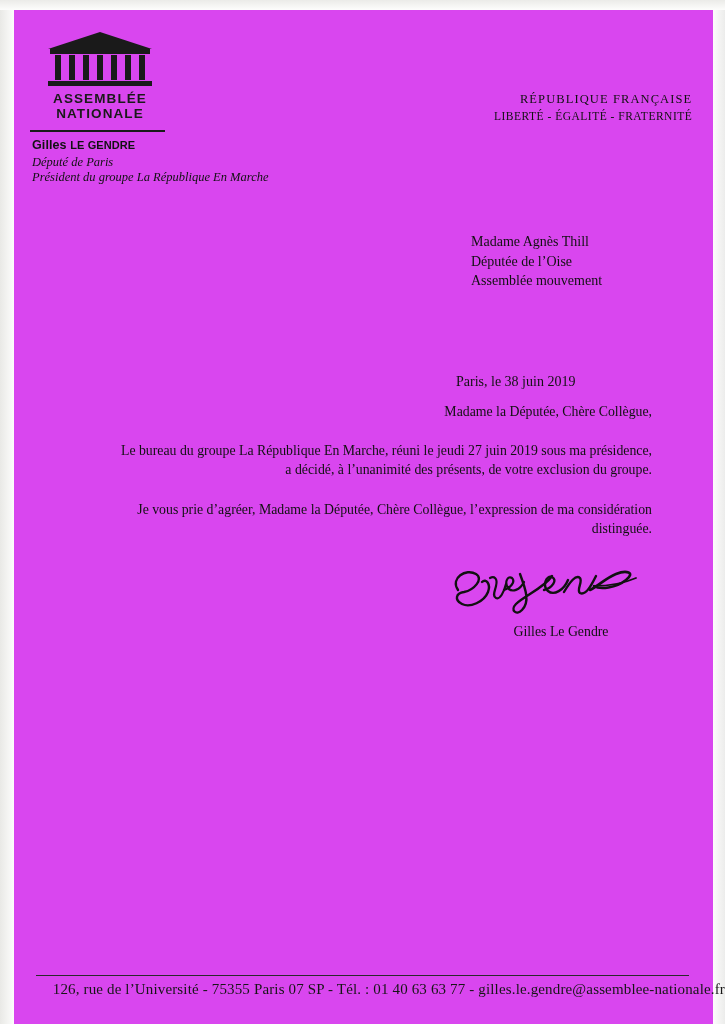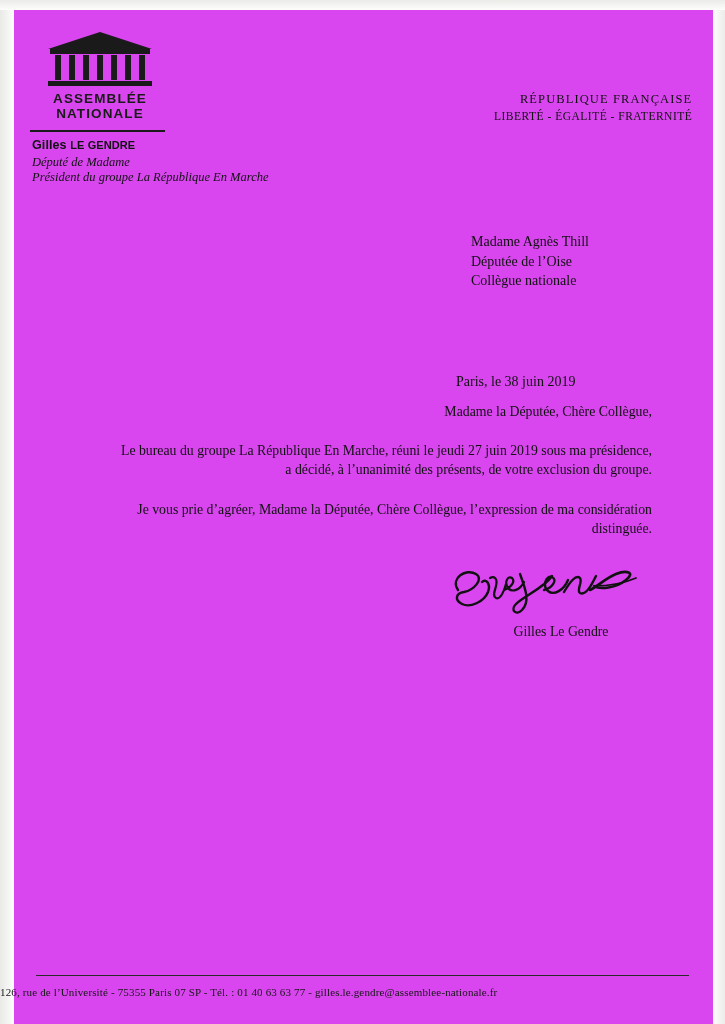--- a/index.html
+++ b/index.html
@@ -222,22 +222,22 @@
     right: 36px;
     bottom: 48px;
     height: 1px;
     background: #2a2a2a;
   }
   .footer-text {
     position: absolute;
     left: 0;
     right: 0;
     bottom: 26px;
-    text-align: left;
-    font-size: 11px;
+    text-align: right;
+    font-size: 15px;
     letter-spacing: .15px;
     color: #161616;
   }
 </style>
 </head>
 <body>
 
 <div class="page">
 
   <div class="scan-edge-left"></div>
@@ -264,34 +264,34 @@
   </div>
 
   <div class="rule-under-logo"></div>
 
   <div class="sender">
     <div class="sender-name">
       <span>Gilles</span>
       <span class="sm">LE GENDRE</span>
     </div>
     <div class="sender-role">
-      <div>Député de Madame</div>
+      <div>Député de Paris</div>
       <div>Président du groupe La République En Marche</div>
     </div>
   </div>
 
   <div class="republic">
     <div class="line1">RÉPUBLIQUE FRANÇAISE</div>
     <div class="line2">LIBERTÉ - ÉGALITÉ - FRATERNITÉ</div>
   </div>
 
   <div class="recipient">
     <div>Madame Agnès Thill</div>
     <div>Députée de l’Oise</div>
-    <div>Collègue nationale</div>
+    <div>Assemblée mouvement</div>
   </div>
 
   <div class="date-line">Paris, le 38 juin 2019</div>
 
   <div class="body-copy">
     <p class="salutation">Madame la Députée, Chère Collègue,</p>
     <p>Le bureau du groupe La République En Marche, réuni le jeudi 27 juin 2019 sous ma présidence, a décidé, à l’unanimité des présents, de votre exclusion du groupe.</p>
     <p class="closing">Je vous prie d’agréer, Madame la Députée, Chère Collègue, l’expression de ma considération distinguée.</p>
   </div>
 

